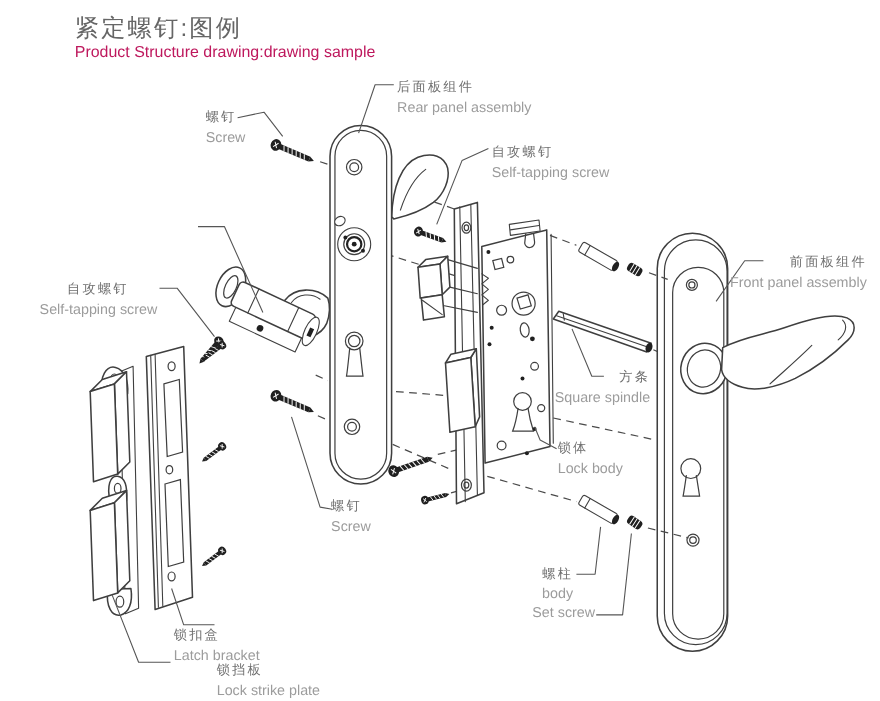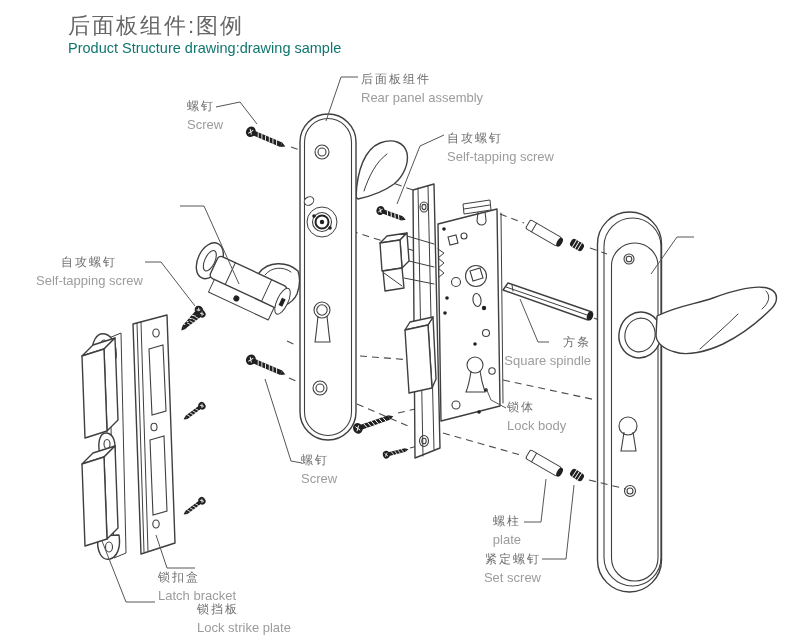--- a/index.html
+++ b/index.html
@@ -1,21 +1,21 @@
 <!DOCTYPE html>
 <html><head>
 <meta charset="utf-8">
 <style>
   html,body{margin:0;padding:0;background:#fff;}
   .canvas{position:relative;width:800px;height:637px;background:#fff;overflow:hidden;
           font-family:"Liberation Sans","DejaVu Sans",sans-serif;}
   svg{position:absolute;left:0;top:0;}
   .title{position:absolute;left:68px;top:13px;white-space:nowrap;}
   .title-zh{font-size:22px;letter-spacing:2px;color:#666666;line-height:26px;}
-  .title-en{font-size:14.5px;color:#0f766e;line-height:17px;margin-top:1px;}
+  .title-en{font-size:14.5px;color:#be185d;line-height:17px;margin-top:1px;}
   .label{position:absolute;white-space:nowrap;}
   .label .zh{font-size:12px;letter-spacing:2px;color:#6f6f6f;line-height:21px;}
   .label .en{font-size:13px;color:#9c9c9c;line-height:14px;margin-top:1px;text-align:right;}
   .r{text-align:right;} .c{text-align:center;}
   .lnt{fill:none;stroke:#3f3f3f;stroke-width:1;stroke-linejoin:round;stroke-linecap:round;}
   .wh{fill:#ffffff;stroke:#3f3f3f;stroke-width:1.4;stroke-linejoin:round;}
   .wht{fill:#ffffff;stroke:#3f3f3f;stroke-width:1;stroke-linejoin:round;}
   .hole{fill:none;stroke:#3f3f3f;stroke-width:1.1;}
   .dk{fill:#202020;stroke:none;}
   .dash{fill:none;stroke:#4a4a4a;stroke-width:1.1;stroke-dasharray:7 5;}
@@ -258,21 +258,21 @@
     <polyline class="ldr" points="506,408 491,400 486,388"></polyline>
     <polyline class="ldr" points="302,463 291,461 265,379"></polyline>
     <polyline class="ldr" points="524,522 541,522 546,479"></polyline>
     <polyline class="ldr" points="542,559 566,559 574,485"></polyline>
     <polyline class="ldr" points="195,568 167,568 156,535"></polyline>
     <polyline class="ldr" points="155,602 126,602 102,541"></polyline>
   </g>
 </svg>
 
 <div class="title">
-  <div class="title-zh">后面板组件:图例</div>
+  <div class="title-zh">紧定螺钉:图例</div>
   <div class="title-en">Product Structure drawing:drawing sample</div>
 </div>
 
 <div class="label" style="left:187px;top:96px;">
   <div class="zh">螺钉</div>
   <div class="en">Screw</div>
 </div>
 
 <div class="label" style="left:361px;top:69px;">
   <div class="zh">后面板组件</div>
@@ -283,43 +283,46 @@
   <div class="zh">自攻螺钉</div>
   <div class="en">Self-tapping screw</div>
 </div>
 
 
 <div class="label c" style="left:36px;top:252px;width:106px;">
   <div class="zh">自攻螺钉</div>
   <div class="en">Self-tapping screw</div>
 </div>
 
+<div class="label r" style="left:640px;top:228px;width:148px;">
+  <div class="zh">前面板组件</div>
+  <div class="en">Front panel assembly</div>
+</div>
 
 <div class="label" style="left:507px;top:397px;">
   <div class="zh">锁体</div>
   <div class="en">Lock body</div>
 </div>
 
 <div class="label r" style="left:480px;top:332px;width:111px;">
   <div class="zh">方条</div>
   <div class="en">Square spindle</div>
 </div>
 
 <div class="label" style="left:301px;top:450px;">
   <div class="zh">螺钉</div>
   <div class="en">Screw</div>
 </div>
 
 <div class="label r" style="left:450px;top:511px;width:71px;">
   <div class="zh">螺柱</div>
-  <div class="en">plate</div>
+  <div class="en">body</div>
 </div>
 
 <div class="label r" style="left:420px;top:549px;width:121px;">
-  <div class="zh">紧定螺钉</div>
   <div class="en">Set screw</div>
 </div>
 
 <div class="label" style="left:197px;top:555px;margin-top:44px;">
   <div class="zh">锁挡板</div>
   <div class="en">Lock strike plate</div>
 </div>
 
 <div class="label" style="left:158px;top:567px;">
   <div class="zh">锁扣盒</div>

